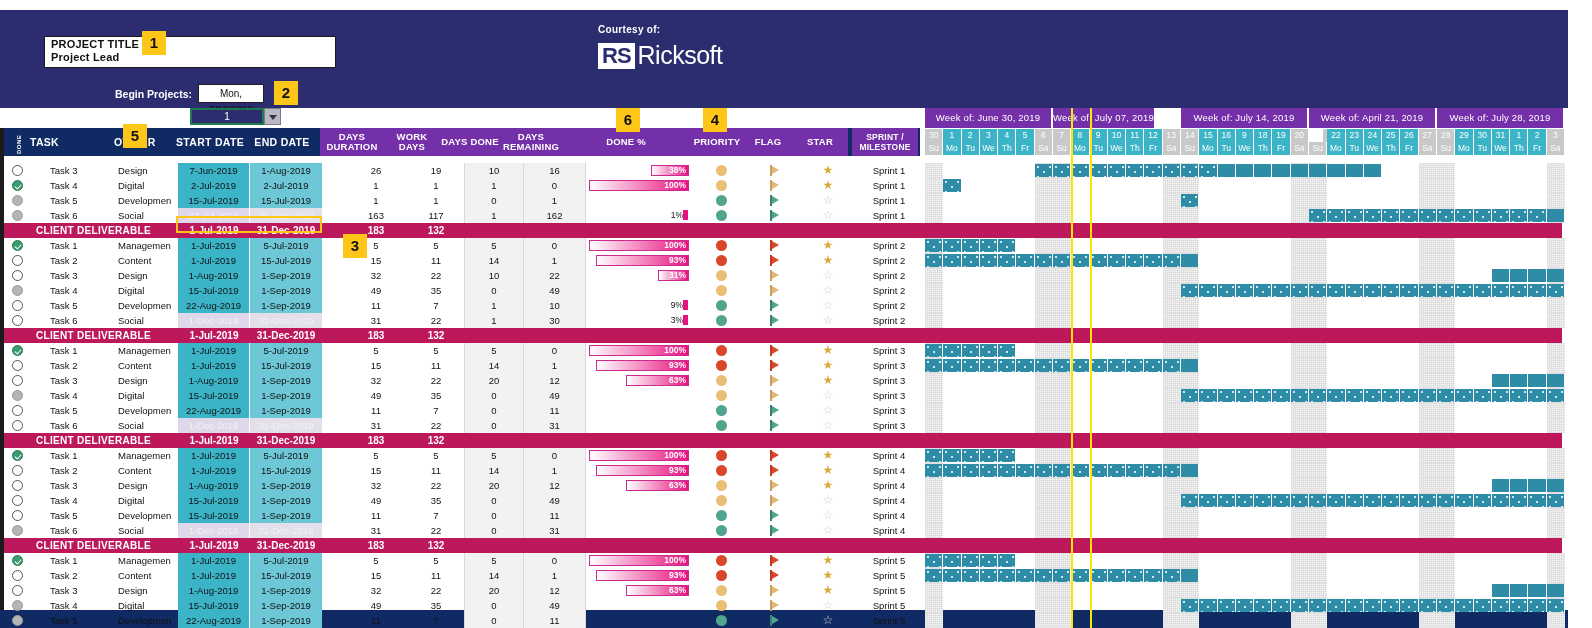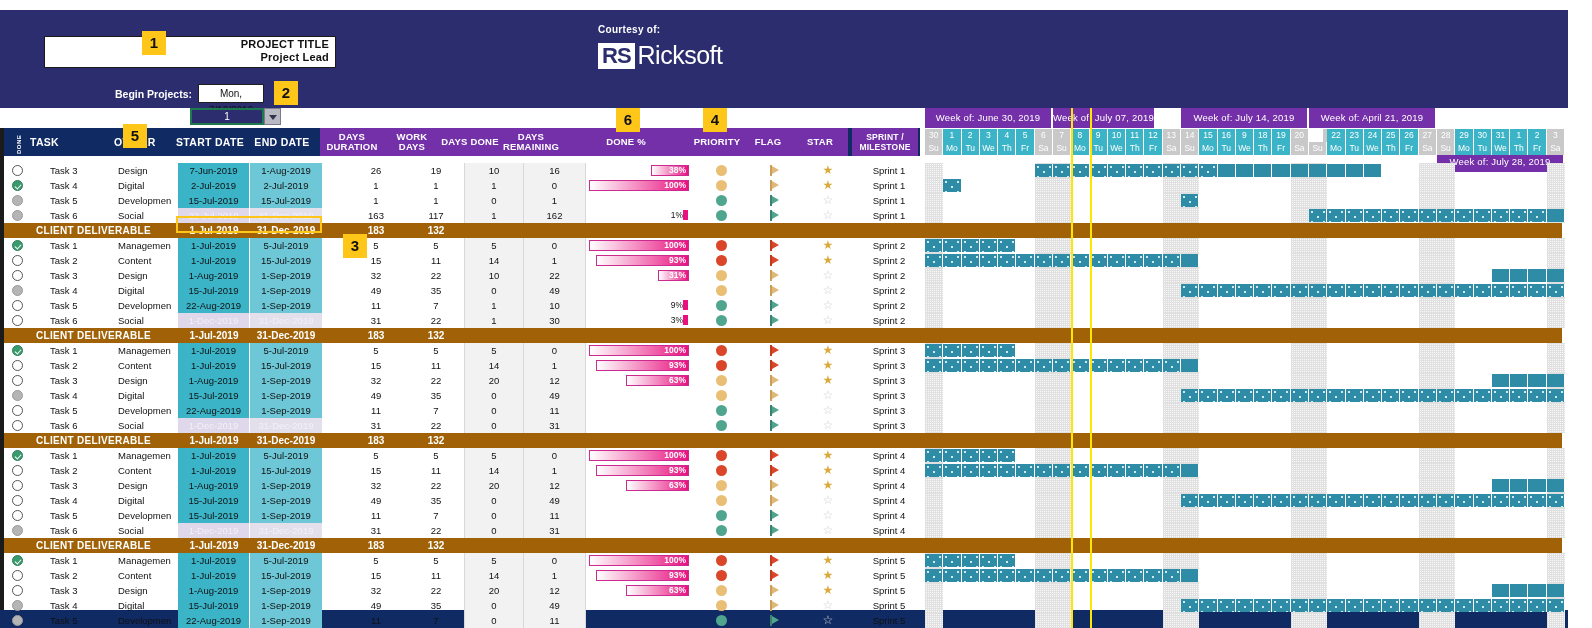--- a/index.html
+++ b/index.html
@@ -1,21 +1,21 @@
 <!DOCTYPE html>
 <html><head>
 <meta charset="utf-8">
 <style>
   html,body{margin:0;padding:0;background:#ffffff;}
   body{font-family:"Liberation Sans", sans-serif;-webkit-font-smoothing:none;}
   #app{position:relative;width:1592px;height:628px;overflow:hidden;background:#ffffff;}
 
   
   .banner{position:absolute;left:0;top:10px;width:1568px;height:98px;background:#2b2d6e;}
-  .title-box{position:absolute;left:44px;top:36px;width:292px;height:32px;background:#ffffff;border:1px solid #1a1a1a;box-sizing:border-box;padding:1px 6px;text-align:right;}
+  .title-box{position:absolute;left:44px;top:36px;width:292px;height:32px;background:#ffffff;border:1px solid #1a1a1a;box-sizing:border-box;padding:1px 6px;}
   .title-box .t1{font-size:11px;font-weight:bold;color:#111;line-height:13px;letter-spacing:.2px;}
   .title-box .t2{font-size:11px;font-weight:bold;color:#111;line-height:13px;letter-spacing:.2px;}
 
   .courtesy{position:absolute;left:598px;top:24px;color:#ffffff;font-size:10px;font-weight:bold;letter-spacing:.3px;}
   .logo{position:absolute;left:598px;top:42px;display:flex;align-items:center;gap:3px;}
   .logo .rs{background:#ffffff;color:#2b2d6e;font-size:22px;font-weight:bold;line-height:26px;padding:0 4px;letter-spacing:-1px;font-family:"Liberation Sans",sans-serif;}
   .logo .nm{color:#ffffff;font-size:25px;line-height:27px;letter-spacing:-.5px;}
 
   .lbl-begin{position:absolute;left:62px;top:88px;width:130px;text-align:right;color:#ffffff;font-size:10.5px;font-weight:bold;}
   .lbl-scroll{position:absolute;left:42px;top:110px;width:150px;text-align:right;color:#ffffff;font-size:10.5px;font-weight:bold;}
@@ -85,21 +85,21 @@
   .star.off{color:#cfcfcf;}
 
   
   .dcirc{position:absolute;left:8px;top:2px;width:11px;height:11px;border-radius:50%;box-sizing:border-box;}
   .dcirc.empty{border:1.5px solid #555;background:#ffffff;}
   .dcirc.grey{background:#b5b5b5;border:1px solid #9a9a9a;}
   .dcirc.check{background:#3a9c6e;border:1px solid #2d7d57;}
   .dcirc.check:after{content:"";position:absolute;left:2.5px;top:2px;width:3px;height:5px;border:solid #ffffff;border-width:0 1.5px 1.5px 0;transform:rotate(42deg);}
 
   
-  .band{position:absolute;left:4px;height:15px;width:1558px;background:#a16207;color:#ffffff;font-size:10px;font-weight:bold;}
+  .band{position:absolute;left:4px;height:15px;width:1558px;background:#be185d;color:#ffffff;font-size:10px;font-weight:bold;}
   .band .bt{position:absolute;left:32px;line-height:15px;letter-spacing:.3px;}
   .band .bs{position:absolute;left:174px;width:72px;text-align:center;line-height:15px;}
   .band .be{position:absolute;left:246px;width:72px;text-align:center;line-height:15px;}
   .band .bd{position:absolute;left:340px;width:64px;text-align:center;line-height:15px;}
   .band .bw{position:absolute;left:404px;width:56px;text-align:center;line-height:15px;}
 
   
   .gantt{position:absolute;left:925px;width:640px;height:15px;}
   .gcell{position:absolute;top:0;height:15px;box-sizing:border-box;}
   .gcell.we{background-image:repeating-linear-gradient(0deg,#e0e0e0 0 1px,transparent 1px 2px),repeating-linear-gradient(90deg,#e0e0e0 0 1px,transparent 1px 2px);background-color:#fafafa;}
@@ -144,21 +144,21 @@
   <div class="lrail"></div>
   <div class="rtdark"></div>
   <div class="footer"></div>
 
   <div id="cal" class="cal">
     <div class="wk-row" id="wk-row">
         <div class="wk" style="left: 0px; width: 128px;">Week of: June 30, 2019</div>
         <div class="wk" style="left: 128px; width: 103px;">Week of: July 07, 2019</div>
         <div class="wk" style="left: 256px; width: 128px;">Week of: July 14, 2019</div>
         <div class="wk" style="left: 384px; width: 128px;">Week of: April 21, 2019</div>
-        <div class="wk" style="left: 512px; width: 128px; margin-top: 44px;">Week of: July 28, 2019</div>
+        <div class="wk" style="left: 512px; width: 128px;">Week of: July 28, 2019</div>
       </div>
     <div class="dnum-row" id="dnum-row">
         <div class="dcell we" style="left: 0px; width: 18.2857px;">30</div>
         <div class="dcell wd" style="left: 18.2857px; width: 18.2857px;">1</div>
         <div class="dcell wd" style="left: 36.5714px; width: 18.2857px;">2</div>
         <div class="dcell wd" style="left: 54.8571px; width: 18.2857px;">3</div>
         <div class="dcell wd" style="left: 73.1429px; width: 18.2857px;">4</div>
         <div class="dcell wd" style="left: 91.4286px; width: 18.2857px;">5</div>
         <div class="dcell we" style="left: 109.714px; width: 18.2857px;">6</div>
         <div class="dcell we" style="left: 128px; width: 18.2857px;">7</div>

